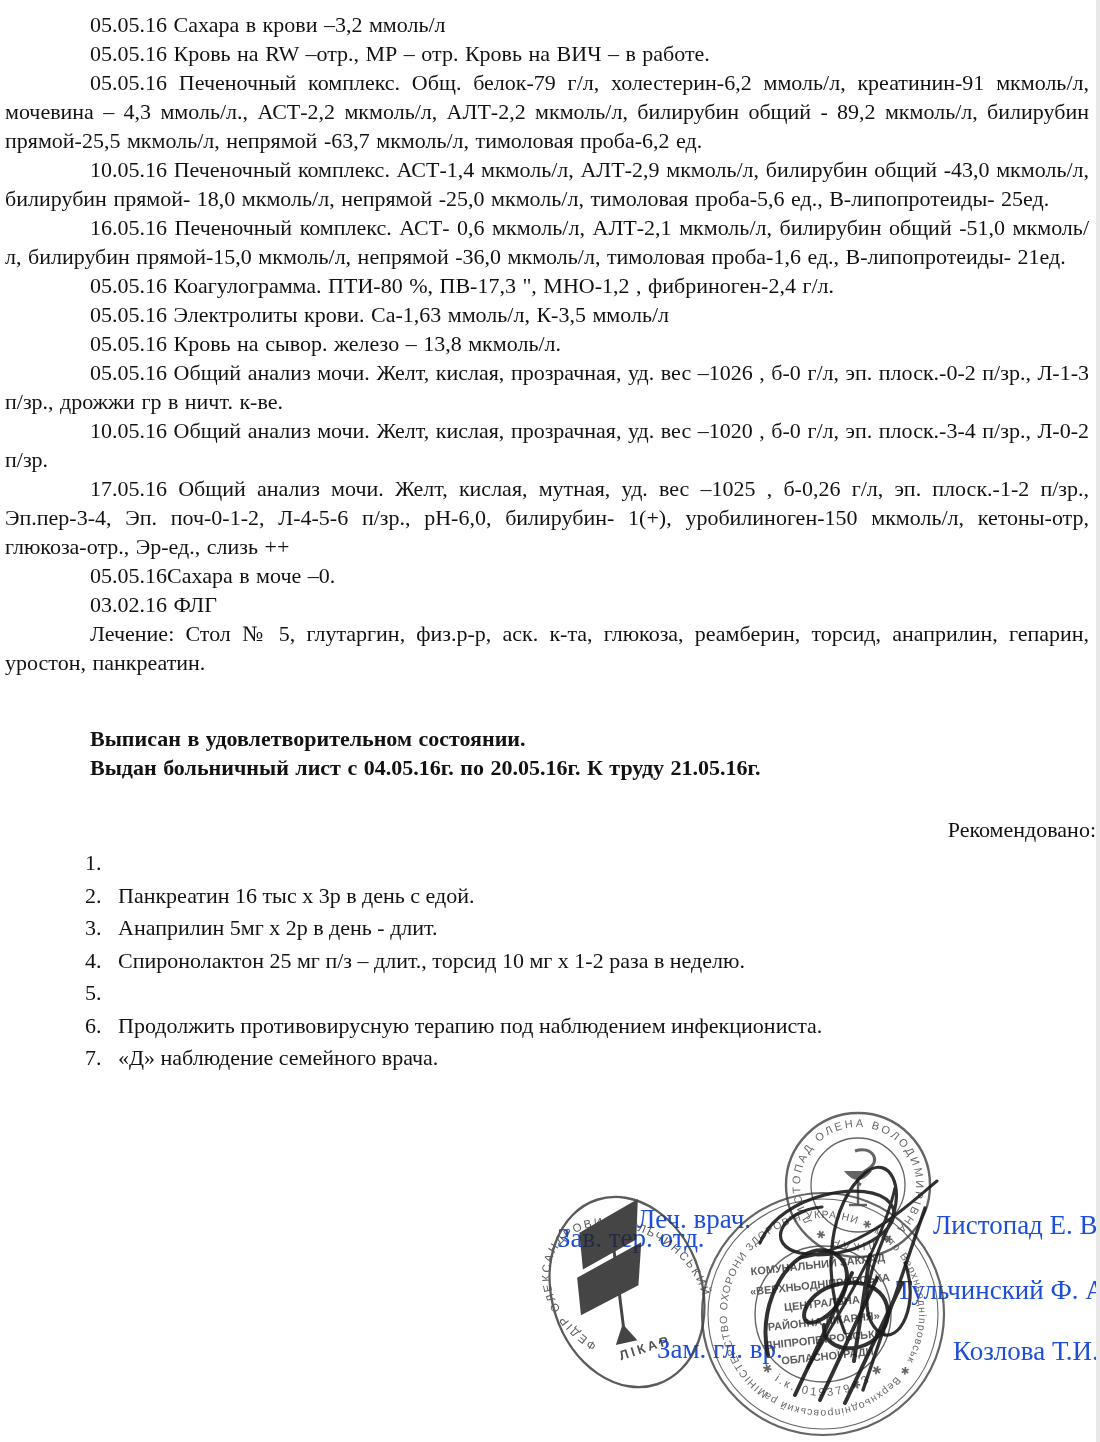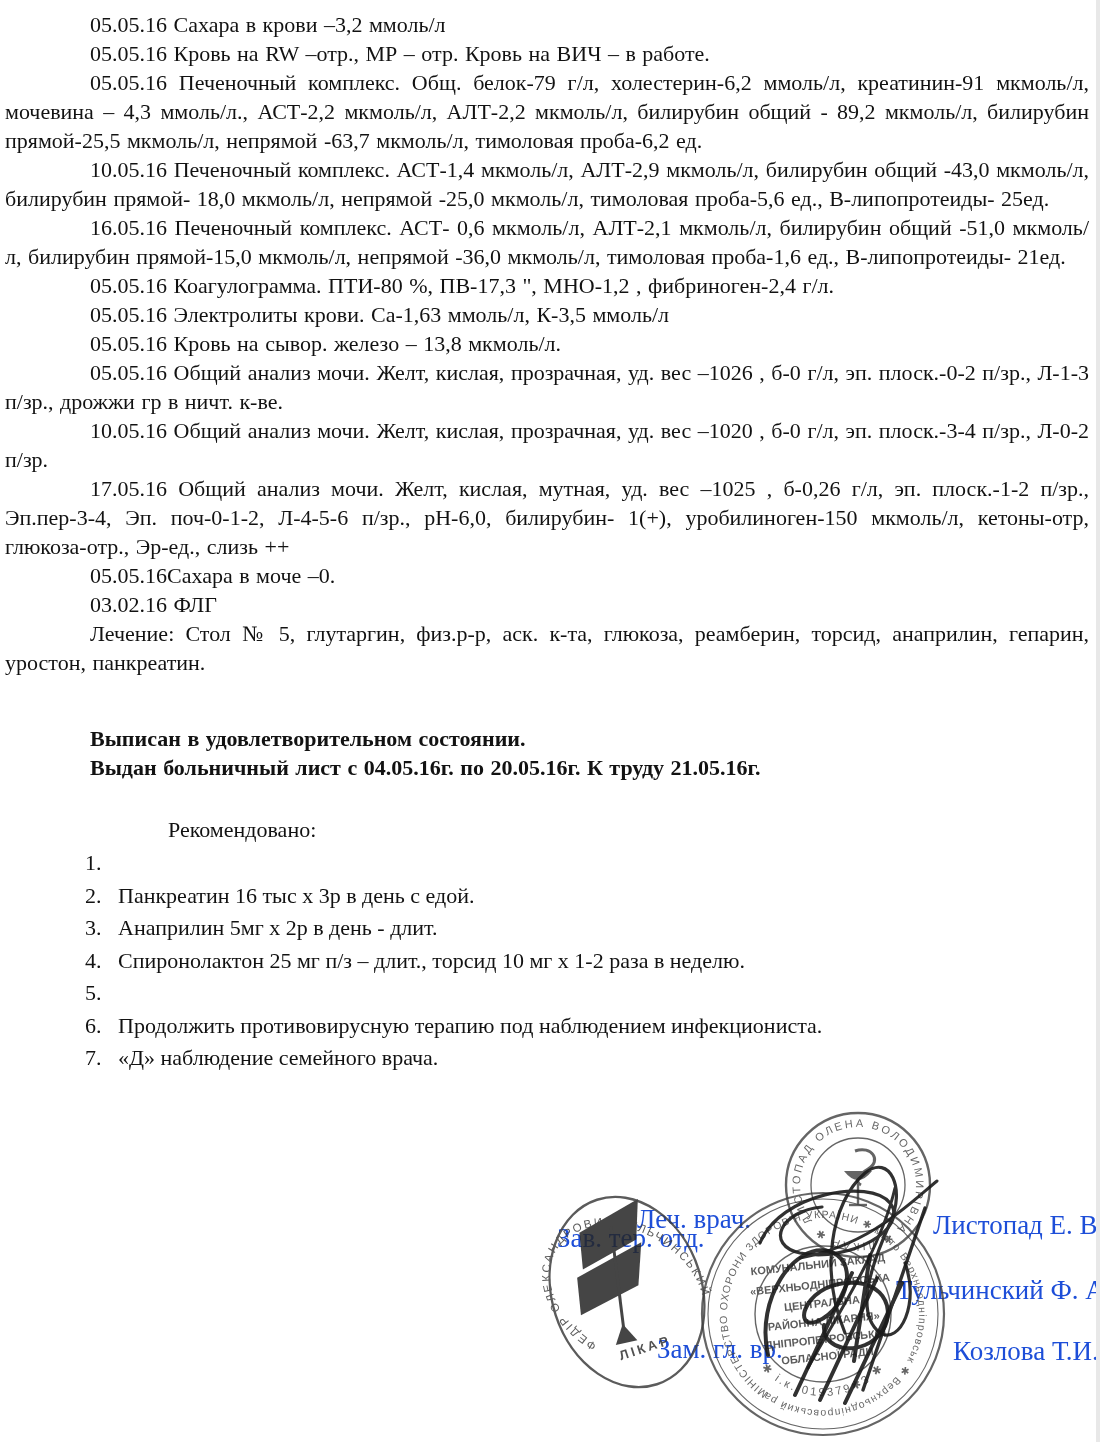--- a/index.html
+++ b/index.html
@@ -5,21 +5,21 @@
   html,body{margin:0;padding:0;background:#e8e8e8;}
   .page{position:relative;width:1096px;height:1442px;background:#ffffff;overflow:hidden;
         font-family:"Liberation Serif","DejaVu Serif",serif;color:#121212;}
   .labs{padding:10px 7px 0 5px;}
   .para{margin:0;font-size:22px;line-height:29px;text-align:justify;text-indent:85px;
         word-spacing:1px;}
   .para.nojust{text-align:left;}
   .bold{font-weight:normal;}
   .discharge{margin-top:47px;padding:0 7px 0 5px;font-weight:bold;}
   .rec{margin-top:32px;padding-left:5px;}
-  .rec-title{margin:0 0 2px 163px;font-size:22px;line-height:31px;}
+  .rec-title{margin:0 0 2px 163px;font-size:22px;line-height:31px;text-align:right;}
   .rec-item{display:flex;font-size:22px;line-height:32.5px;}
   .rec-num{flex:none;width:33px;margin-left:80px;}
   .sig{position:absolute;font-size:27px;white-space:nowrap;color:#1d4ed8;}
   #sig-role-0{left:637px;top:1204px;}
   #sig-name-0{left:933px;top:1210px;}
   #sig-role-1{left:557px;top:1223px;}
   #sig-name-1{left:896px;top:1275px;}
   #sig-role-2{left:657px;top:1334px;}
   #sig-name-2{left:953px;top:1336px;}
   svg.stamps{position:absolute;left:450px;top:1093px;pointer-events:none;}

